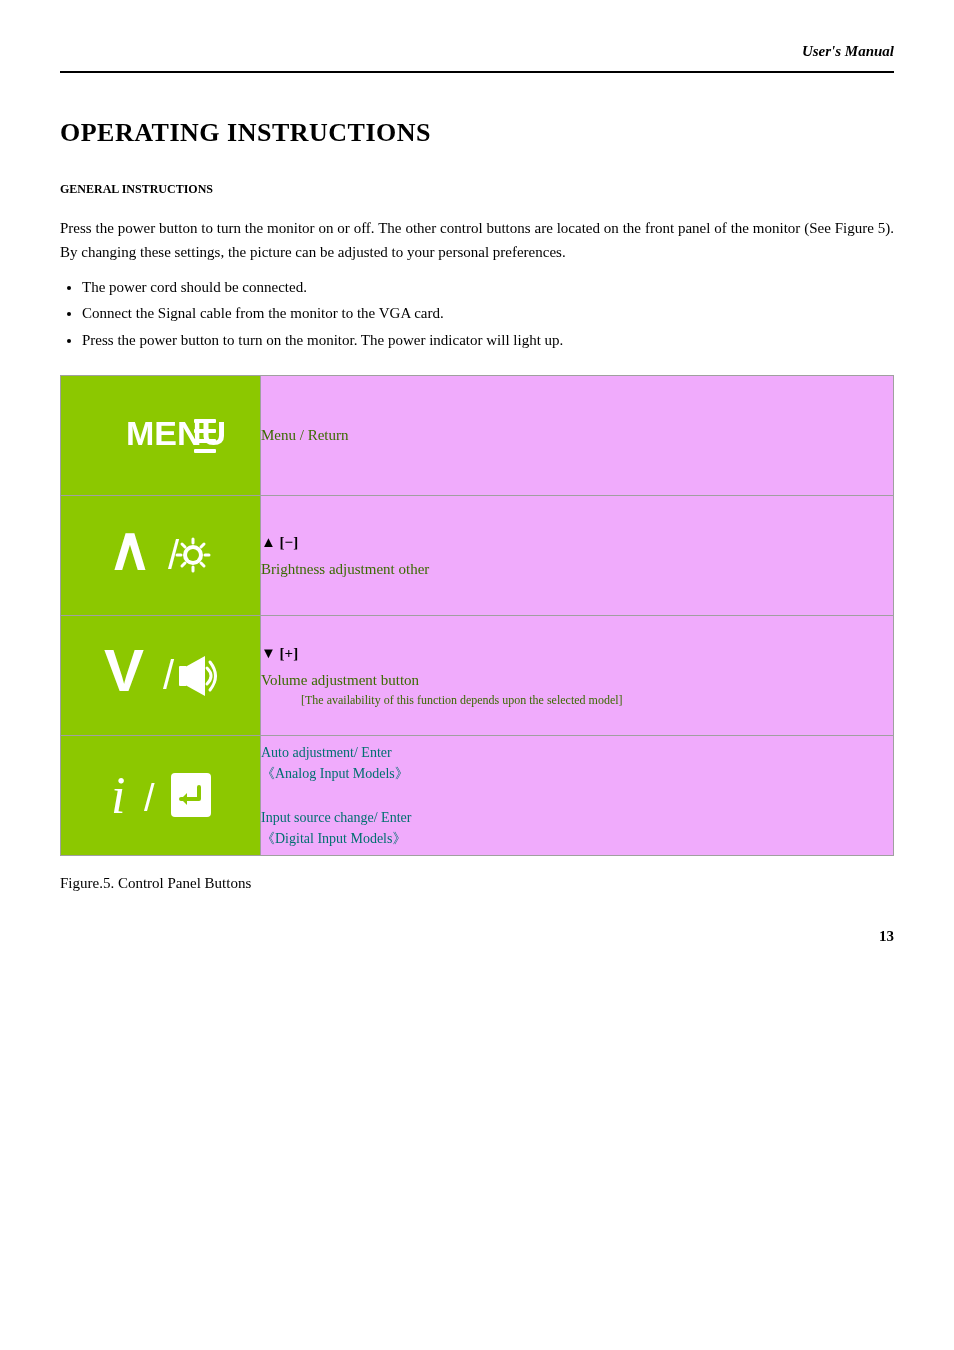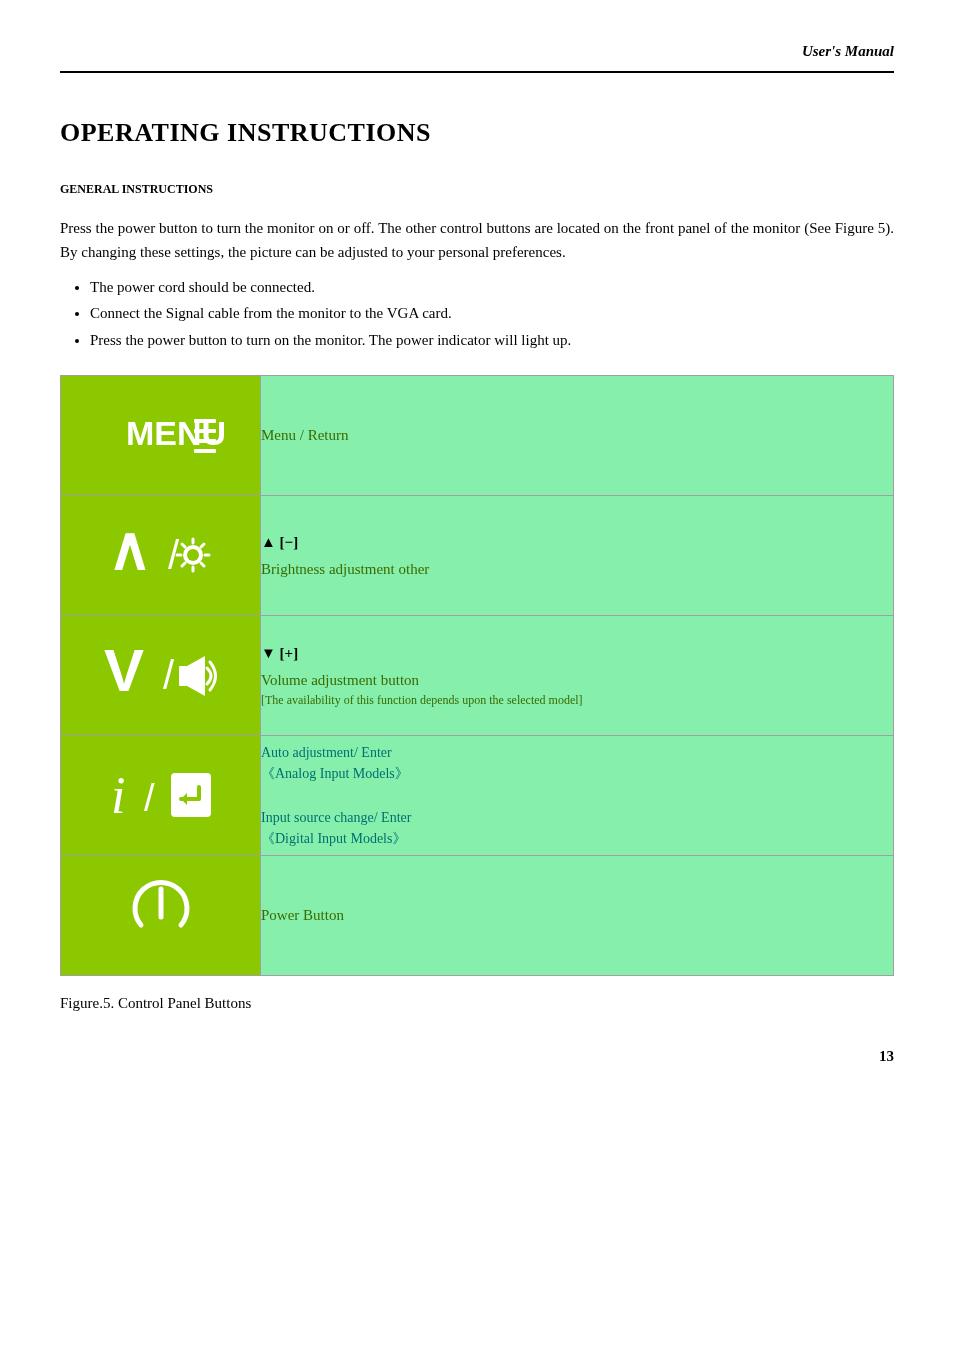--- a/index.html
+++ b/index.html
@@ -37,21 +37,21 @@
       margin-bottom: 18px;
     }
     .body-text {
       font-size: 15px;
       line-height: 1.6;
       margin-bottom: 12px;
       text-align: justify;
     }
     .bullet-list {
       list-style: disc;
-      margin-left: 30px;
+      margin-left: 22px;
       margin-bottom: 24px;
     }
     .bullet-list li {
       margin-bottom: 4px;
       font-size: 15px;
     }
     .control-table {
       width: 100%;
       border-collapse: collapse;
       margin-top: 20px;
@@ -64,40 +64,41 @@
     }
     .icon-cell {
       background-color: #8cc800;
       width: 200px;
       height: 120px;
       text-align: center;
       vertical-align: middle;
       padding: 10px;
     }
     .desc-cell {
-      background-color: #86efac;
+      background-color: #f0abfc;
       padding: 16px 22px;
       vertical-align: middle;
       font-size: 15px;
       color: #2a5000;
       margin-top: 29px;
     }
     .desc-cell .bold-line {
       font-weight: bold;
       margin-bottom: 4px;
       color: #000;
       font-size: 15px;
     }
     .desc-cell .normal-line {
       color: #3a6b00;
       font-size: 15px;
     }
     .desc-cell .small-line {
       color: #3a6b00;
       font-size: 12px;
+      padding-left: 40px;
     }
     .desc-cell .teal-text {
       color: #007070;
       font-size: 14px;
     }
     .icon-svg {
       display: flex;
       align-items: center;
       justify-content: center;
     }
@@ -241,35 +242,18 @@
       </td>
       <td class="desc-cell">
         <div class="teal-text">Auto adjustment/ Enter</div>
         <div class="teal-text">《Analog Input Models》</div>
         <br>
         <div class="teal-text">Input source change/ Enter</div>
         <div class="teal-text">《Digital Input Models》</div>
       </td>
     </tr>
 
-    <tr>
-      <td class="icon-cell">
-        <div class="icon-svg">
-          <svg width="130" height="90" viewBox="0 0 130 90">
-            <g transform="translate(65,44)">
-
-              <path d="M-20,10 A26,26 0 1,1 20,10" stroke="white" stroke-width="5" fill="none" stroke-linecap="round"></path>
-
-              <line x1="0" y1="-26" x2="0" y2="2" stroke="white" stroke-width="5" stroke-linecap="round"></line>
-            </g>
-          </svg>
-        </div>
-      </td>
-      <td class="desc-cell">
-        <span class="normal-line">Power Button</span>
-      </td>
-    </tr>
   </tbody>
 </table>
 
 <div class="figure-caption">Figure.5. Control Panel Buttons</div>
 
 <div class="page-number">13</div>
 
 </body></html>

